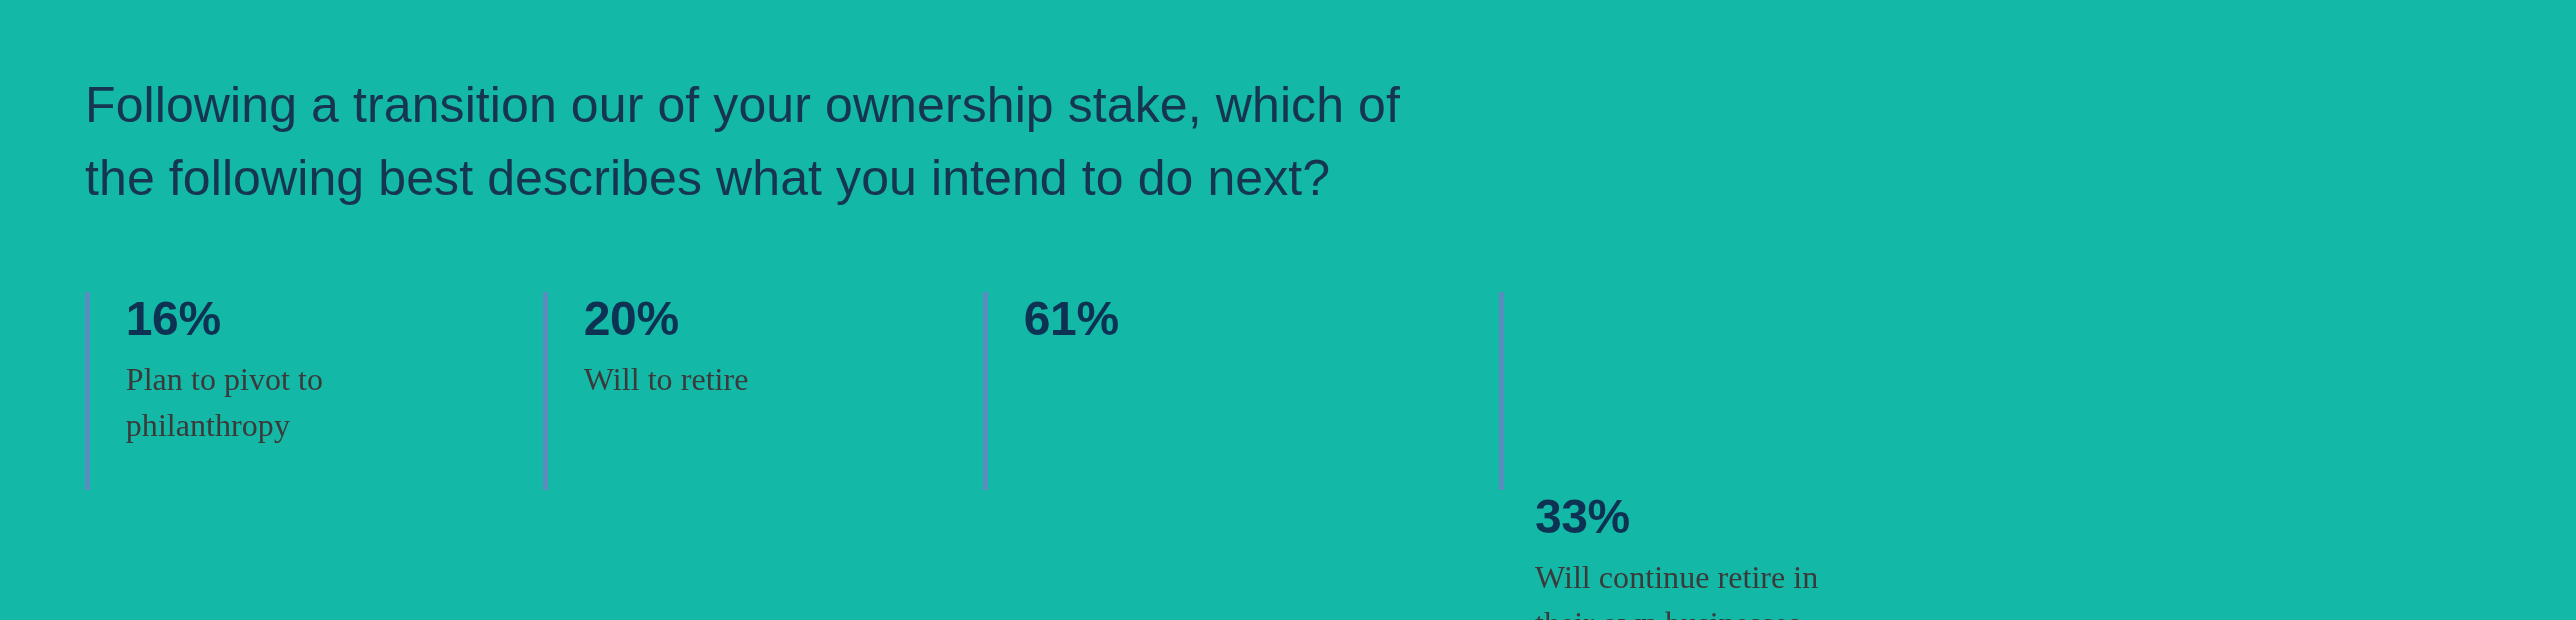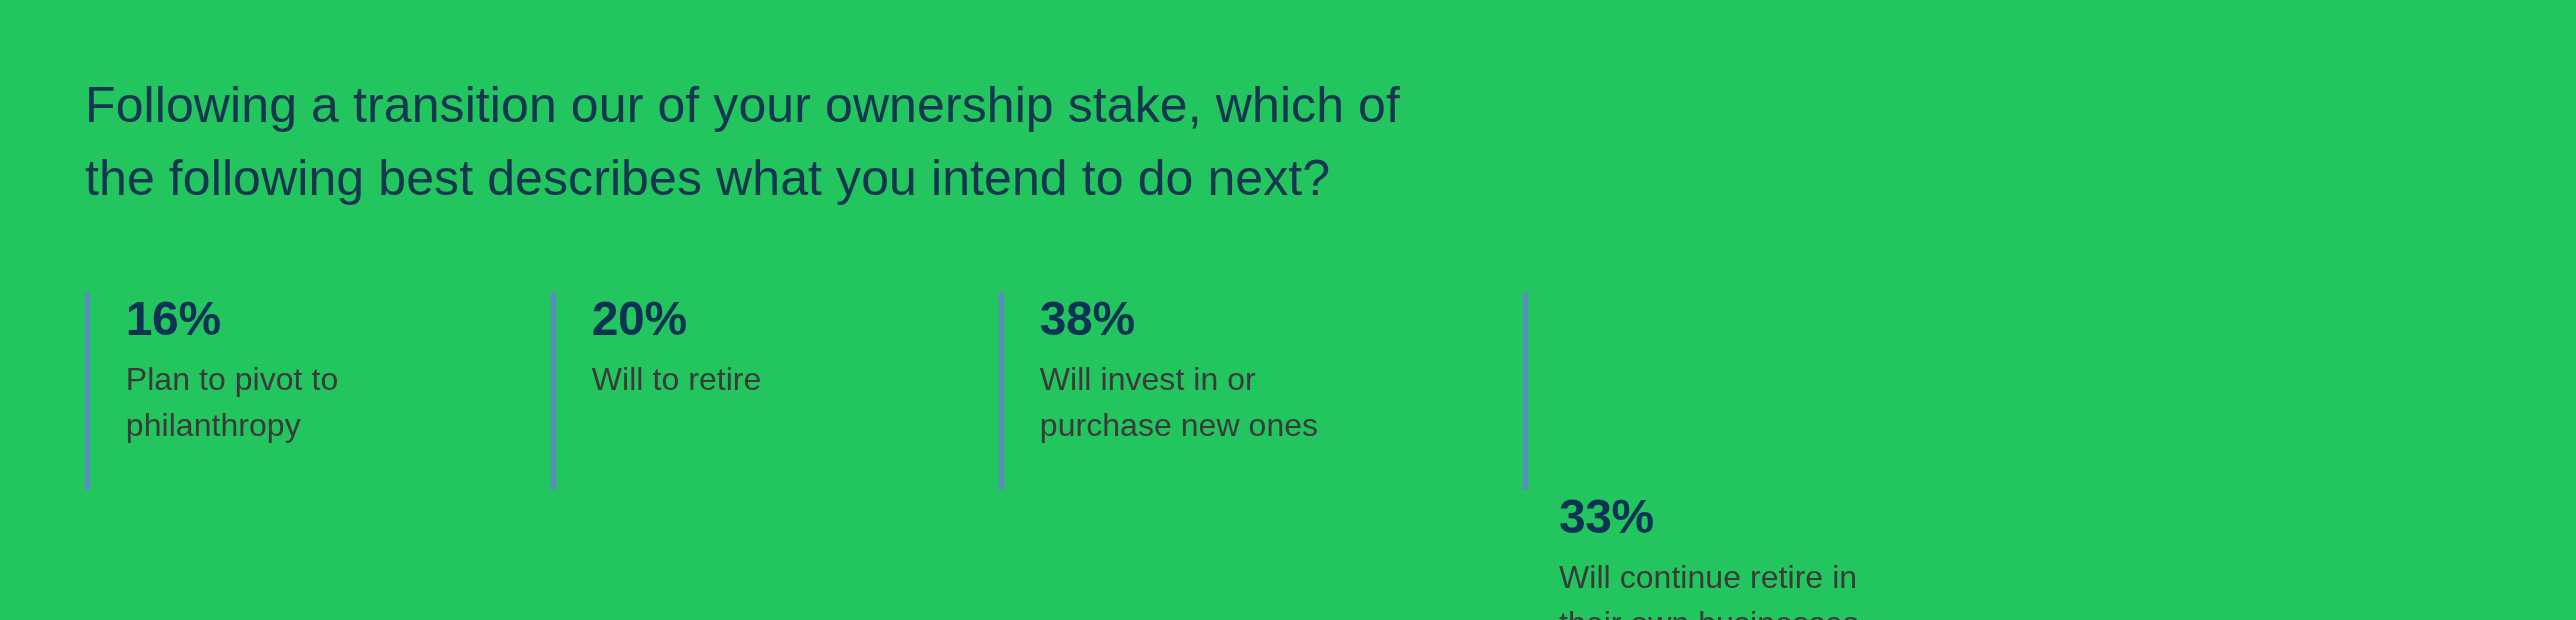--- a/index.html
+++ b/index.html
@@ -13,21 +13,21 @@
     background: #f1f1f0;
     font-family: "Liberation Sans", sans-serif;
     -webkit-font-smoothing: antialiased;
     overflow: hidden;
   }
 
   .infographic {
     position: relative;
     width: 2576px;
     height: 620px;
-    background: #22c55e;
+    background: #14b8a6;
     box-sizing: border-box;
   }
 
   
   .heading {
     position: absolute;
     left: 85px;
     top: 69px;
     width: 1930px;
     color: #16354f;
@@ -41,21 +41,20 @@
 
   
   .stats-row {
     position: absolute;
     left: 85px;
     top: 292px;
     height: 198px;
     display: flex;
     flex-direction: row;
     align-items: stretch;
-    gap: 8px;
   }
 
   .stat-block {
     position: relative;
     display: flex;
     flex-direction: row;
     align-items: flex-start;
     height: 198px;
     box-sizing: border-box;
   }
@@ -80,21 +79,21 @@
     font-weight: 700;
     font-size: 48px;
     line-height: 54px;
     letter-spacing: -0.4px;
     margin: 0 0 9.6px 0;
     white-space: nowrap;
   }
 
   .stat-label {
     color: #3a3a3a;
-    font-family: Liberation Sans, sans-serif;
+    font-family: Liberation Serif, serif;
     font-weight: 400;
     font-size: 32px;
     line-height: 46px;
     letter-spacing: 0.05px;
     margin: 0;
     white-space: pre-line;
   }
 
   
   .stat-block.b0 { width: 458px; }
@@ -125,23 +124,21 @@
       <div class="stat-rule"></div>
       <div class="stat-body">
         <div class="stat-value">20%</div>
         <div class="stat-label">Will to retire</div>
       </div>
     </div>
 
     <div class="stat-block b2">
       <div class="stat-rule"></div>
       <div class="stat-body">
-        <div class="stat-value">38%</div>
-        <div class="stat-label">Will invest in or
-purchase new ones</div>
+        <div class="stat-value">61%</div>
       </div>
     </div>
 
     <div class="stat-block b3">
       <div class="stat-rule"></div>
       <div class="stat-body">
         <div class="stat-value">33%</div>
         <div class="stat-label">Will continue retire in
 their own businesses</div>
       </div>

